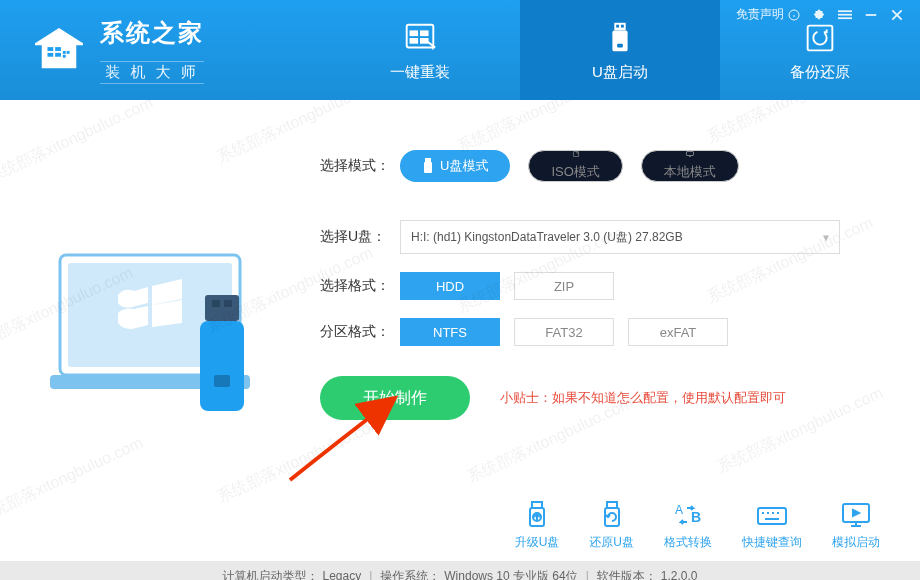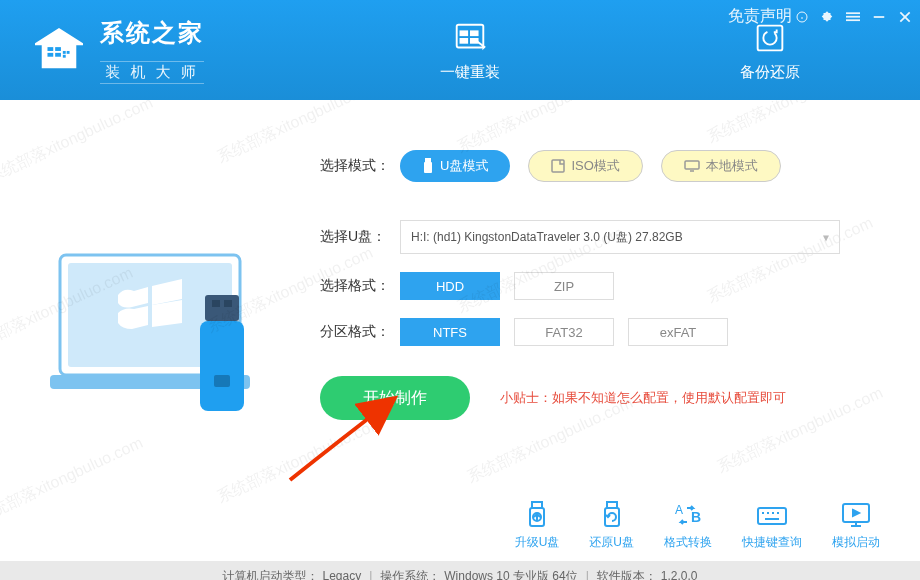--- a/index.html
+++ b/index.html
@@ -11,33 +11,33 @@
 .logo-text { color: #fff; }
 .logo-title { font-size: 24px; font-weight: bold; letter-spacing: 2px; }
 .logo-sub { font-size: 15px; text-align: center; letter-spacing: 3px; opacity: 0.9; border-top: 1px solid rgba(255,255,255,0.4); border-bottom: 1px solid rgba(255,255,255,0.4); padding: 1px 0; margin-top: 12px; }
 
 .tabs { display: flex; height: 100%; flex: 1; }
 .tab { flex: 1; display: flex; flex-direction: column; align-items: center; justify-content: center; color: #fff; cursor: pointer; position: relative; }
 .tab.active { background: #0f7dc9; }
 .tab-icon { width: 38px; height: 38px; margin-bottom: 6px; }
 .tab-label { font-size: 15px; }
 
-.titlebar { position: absolute; top: 6px; right: 8px; display: flex; align-items: center; gap: 12px; color: #fff; font-size: 16px; }
+.titlebar { position: absolute; top: 6px; right: 16px; display: flex; align-items: center; gap: 12px; color: #fff; font-size: 12px; }
 .titlebar .disclaimer { display: flex; align-items: center; gap: 4px; opacity: 0.9; cursor: pointer; }
 .titlebar .sys-btn { cursor: pointer; opacity: 0.9; }
 
 .main { display: flex; padding: 30px 30px 0 30px; height: 400px; }
 .left-illust { width: 270px; display: flex; align-items: center; justify-content: center; padding-top: 40px; }
 .form-area { flex: 1; padding-left: 20px; padding-top: 20px; }
 
 .row { display: flex; align-items: center; margin-bottom: 18px; }
 .row-label { width: 80px; font-size: 14px; color: #333; text-align: left; }
 .pill { display: inline-flex; align-items: center; justify-content: center; gap: 6px; height: 32px; padding: 0 22px; border-radius: 16px; font-size: 13px; cursor: pointer; margin-right: 18px; }
 .pill.primary { background: #2ea3ef; color: #fff; }
-.pill.outline { border: 1px solid #ccc; color: #888; background: #fef9c3; }
+.pill.outline { border: 1px solid #ccc; color: #888; background: #0f172a; flex-direction: column; }
 .dropdown { flex: 1; max-width: 440px; height: 32px; border: 1px solid #ddd; display: flex; align-items: center; padding: 16px 10px; font-size: 12px; color: #555; font-family: monospace, simsun; cursor: pointer; position: relative; }
 .dropdown::after { content: "▼"; position: absolute; right: 10px; color: #bbb; font-size: 10px; }
 .opt-btn { width: 100px; height: 28px; display: inline-flex; align-items: center; justify-content: center; font-size: 13px; margin-right: 14px; cursor: pointer; }
 .opt-btn.selected { background: #2ea3ef; color: #fff; }
 .opt-btn.unselected { border: 1px solid #ddd; color: #888; background: #fff; }
 
 .action-row { display: flex; align-items: center; margin-top: 30px; }
 .start-btn { width: 150px; height: 44px; background: #2ecc71; color: #fff; border-radius: 22px; display: flex; align-items: center; justify-content: center; font-size: 16px; cursor: pointer; }
 .tip { margin-left: 30px; font-size: 13px; color: #e74c3c; }
 
@@ -127,20 +127,30 @@
       <svg class="tab-icon" viewBox="0 0 40 40">
         <rect x="6" y="6" width="28" height="24" rx="2" fill="none" stroke="#fff" stroke-width="2"></rect>
         <rect x="9" y="12" width="9" height="6" fill="#fff"></rect>
           <rect x="20" y="12" width="9" height="6" fill="#fff"></rect>
         <rect x="9" y="20" width="9" height="6" fill="#fff"></rect>
           <rect x="20" y="20" width="9" height="6" fill="#fff"></rect>
         <path d="M28 24 L36 30" stroke="#fff" stroke-width="2"></path>
           <path d="M33 27 L36 30 L33 33" fill="#fff"></path>
       </svg>
       <span class="tab-label">一键重装</span>
+    </div>
+    <div class="tab active">
+      <svg class="tab-icon" viewBox="0 0 40 40">
+        <rect x="14" y="4" width="12" height="8" fill="#fff"></rect>
+        <rect x="16" y="6" width="3" height="3" fill="#0f7dc9"></rect>
+          <rect x="21" y="6" width="3" height="3" fill="#0f7dc9"></rect>
+        <rect x="12" y="12" width="16" height="22" rx="2" fill="#fff"></rect>
+        <rect x="17" y="26" width="6" height="4" rx="1" fill="#0f7dc9"></rect>
+      </svg>
+      <span class="tab-label">U盘启动</span>
     </div>
     <div class="tab">
       <svg class="tab-icon" viewBox="0 0 40 40">
         <rect x="7" y="7" width="26" height="26" rx="2" fill="none" stroke="#fff" stroke-width="2"></rect>
         <circle cx="20" cy="20" r="7" fill="none" stroke="#fff" stroke-width="2" stroke-dasharray="30 8"></circle>
         <path d="M24 14 L27 14 L27 11" fill="none" stroke="#fff" stroke-width="2"></path>
       </svg>
       <span class="tab-label">备份还原</span>
     </div>
   </div>

